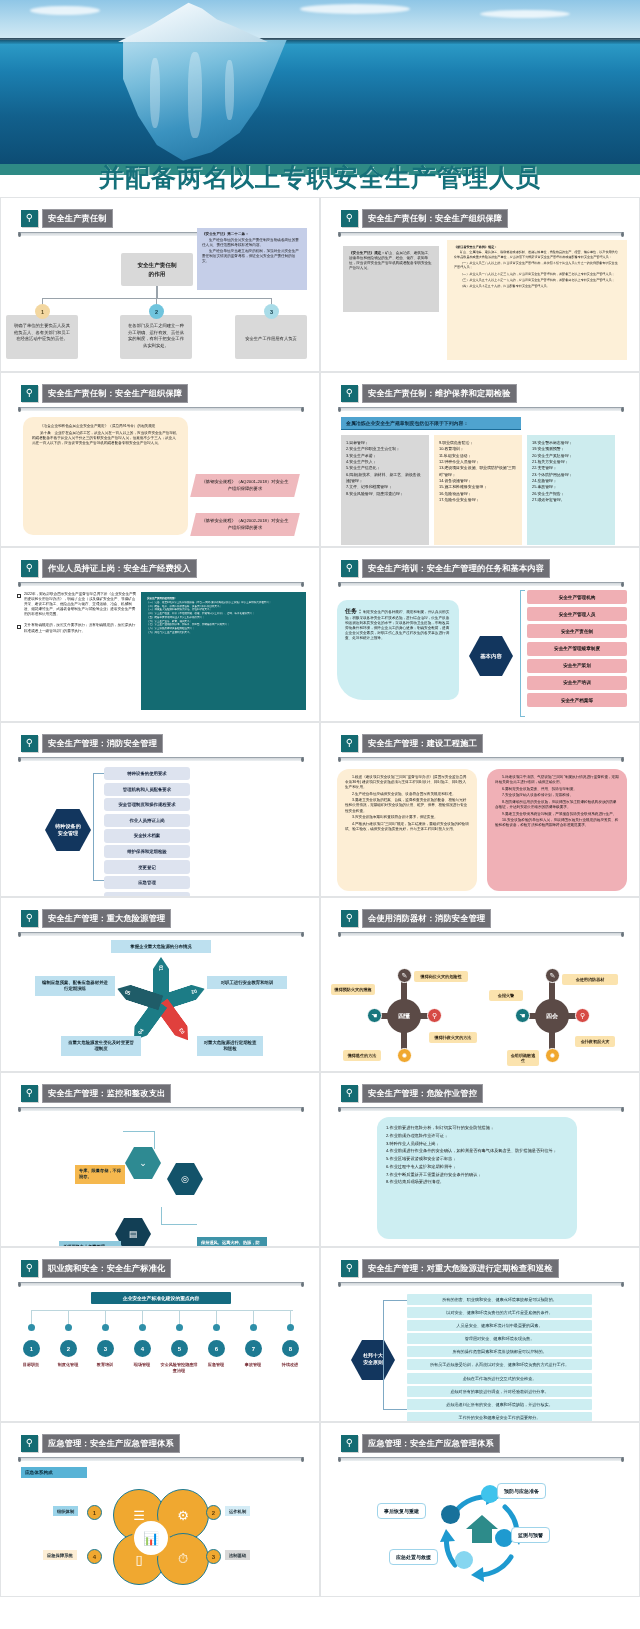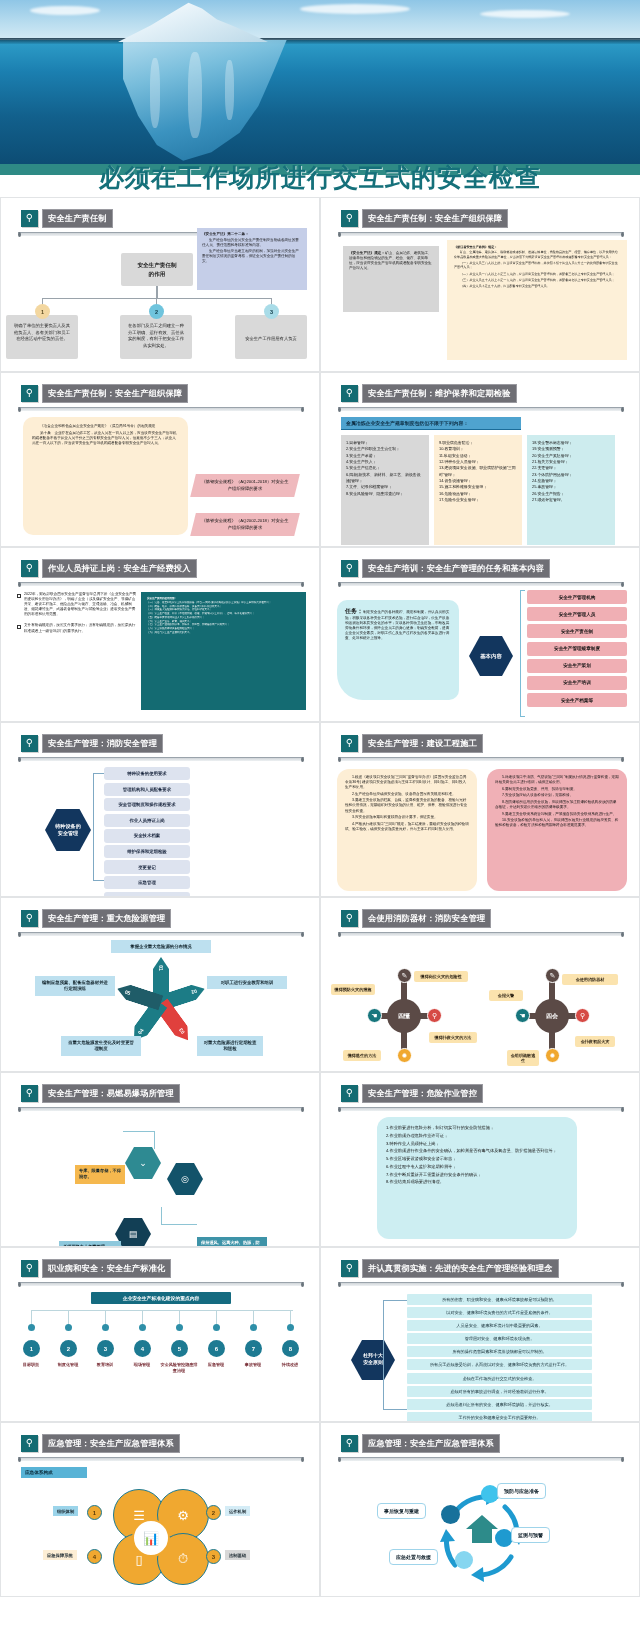--- a/index.html
+++ b/index.html
@@ -304,21 +304,21 @@
   <div class="hero-waterline"></div>
   <div class="berg-bottom"></div>
   <div class="berg-top"></div>
   <div class="berg-streak" style="left:150px;top:58px;width:10px;height:70px;"></div>
   <div class="berg-streak" style="left:188px;top:52px;width:14px;height:86px;"></div>
   <div class="berg-streak" style="left:225px;top:60px;width:9px;height:60px;"></div>
   <div class="hero-strip"></div>
 </div>
 <div style="position:relative;width:640px;height:22px;background:#fff;">
   <div style="position:absolute;left:0;top:-14px;width:640px;text-align:center;">
-    <span class="hero-title">必须在工作场所进行交互式的安全检查</span>
+    <span class="hero-title">并配备两名以上专职安全生产管理人员</span>
   </div>
 </div>
 
 <div class="grid">
 
   <div class="slide">
     <div class="sh">
       <div class="sh-icon">⚲</div>
       <div class="sh-title">安全生产责任制</div>
     </div>
@@ -599,21 +599,21 @@
     <div class="fire-node" style="left:224px;top:150px;background:#f0a830;">✹</div>
     <div class="fire-lbl" style="left:241px;top:76px;width:56px;">会使用消防器材</div>
     <div class="fire-lbl" style="left:168px;top:92px;width:34px;">会报火警</div>
     <div class="fire-lbl" style="left:254px;top:138px;width:40px;">会扑救初起火灾</div>
     <div class="fire-lbl" style="left:186px;top:152px;width:32px;">会组织疏散逃生</div>
   </div>
 
   <div class="slide">
     <div class="sh">
       <div class="sh-icon">⚲</div>
-      <div class="sh-title">安全生产管理：易燃易爆场所管理</div>
+      <div class="sh-title">安全生产管理：监控和整改支出</div>
     </div>
     <div class="sh-rule"></div>
 
     <div class="s11-conn" style="left:122px;top:58px;width:32px;height:18px;border-left:none;border-bottom:none;"></div>
     <div class="s11-conn" style="left:160px;top:134px;width:36px;height:18px;border-right:none;border-top:none;"></div>
     <div class="s11-conn" style="left:120px;top:158px;width:34px;height:16px;border-right:none;border-top:none;"></div>
 
     <div class="s11-hex" style="left:124px;top:74px;background:#2e8a92;">⌄</div>
     <div class="s11-hex" style="left:166px;top:90px;background:#12536a;">◎</div>
     <div class="s11-hex" style="left:114px;top:145px;background:#123f55;">▤</div>
@@ -685,21 +685,21 @@
     <div class="s13-cap" style="left:121px;top:114px;">现场管理</div>
     <div class="s13-cap" style="left:158px;top:114px;">安全风险管控隐患排查治理</div>
     <div class="s13-cap" style="left:195px;top:114px;">应急管理</div>
     <div class="s13-cap" style="left:232px;top:114px;">事故管理</div>
     <div class="s13-cap" style="left:269px;top:114px;">持续改进</div>
   </div>
 
   <div class="slide">
     <div class="sh">
       <div class="sh-icon">⚲</div>
-      <div class="sh-title">并认真贯彻实施：先进的安全生产管理经验和理念</div>
+      <div class="sh-title">安全生产管理：对重大危险源进行定期检查和巡检</div>
     </div>
     <div class="sh-rule"></div>
 
     <div class="s14-hex">杜邦十大<br>安全原则</div>
     <div class="s14-conn"></div>
     <div class="s14-items">
       <div class="s14-item">所有的伤害、职业病和安全、健康或环境事故都是可以预防的。</div>
       <div class="s14-item">以对安全、健康和环境负责任的方式工作是受雇佣的条件。</div>
       <div class="s14-item">人员是安全、健康和环境计划中最重要的因素。</div>
       <div class="s14-item">管理层对安全、健康和环境表现负责。</div>

